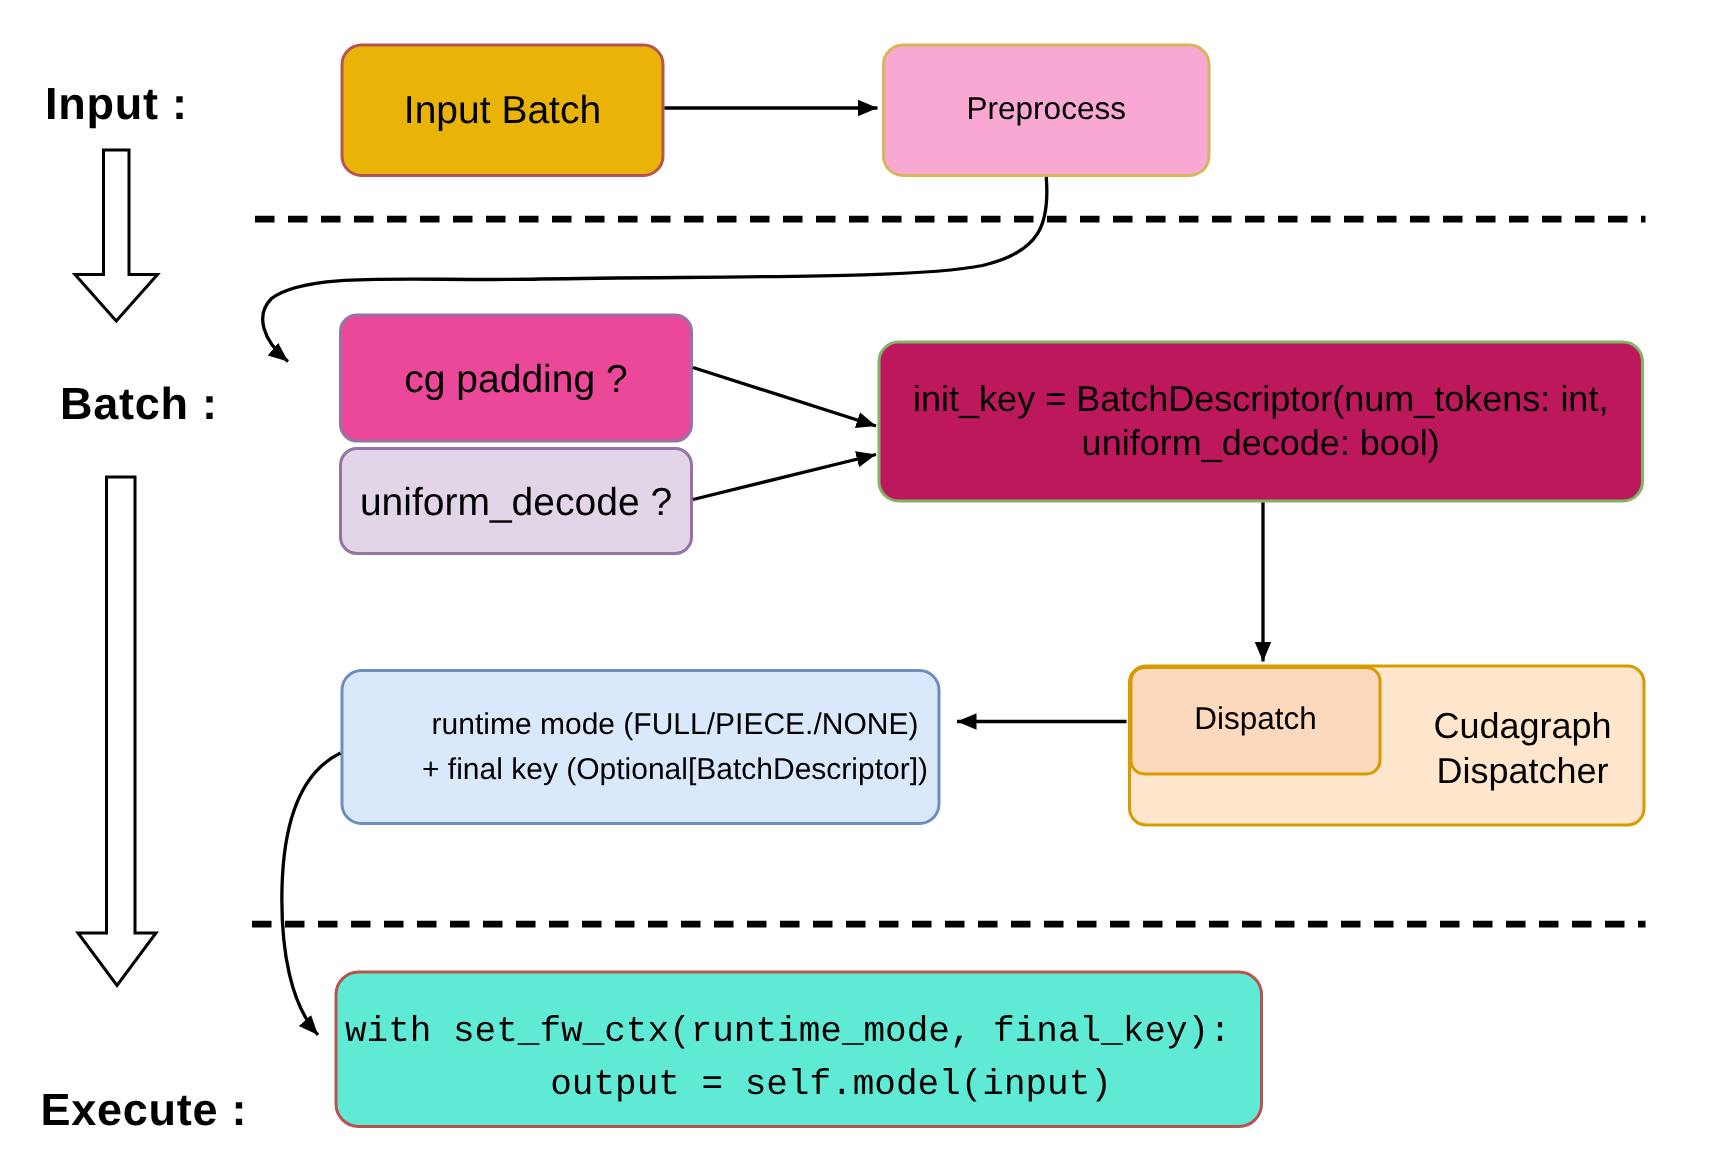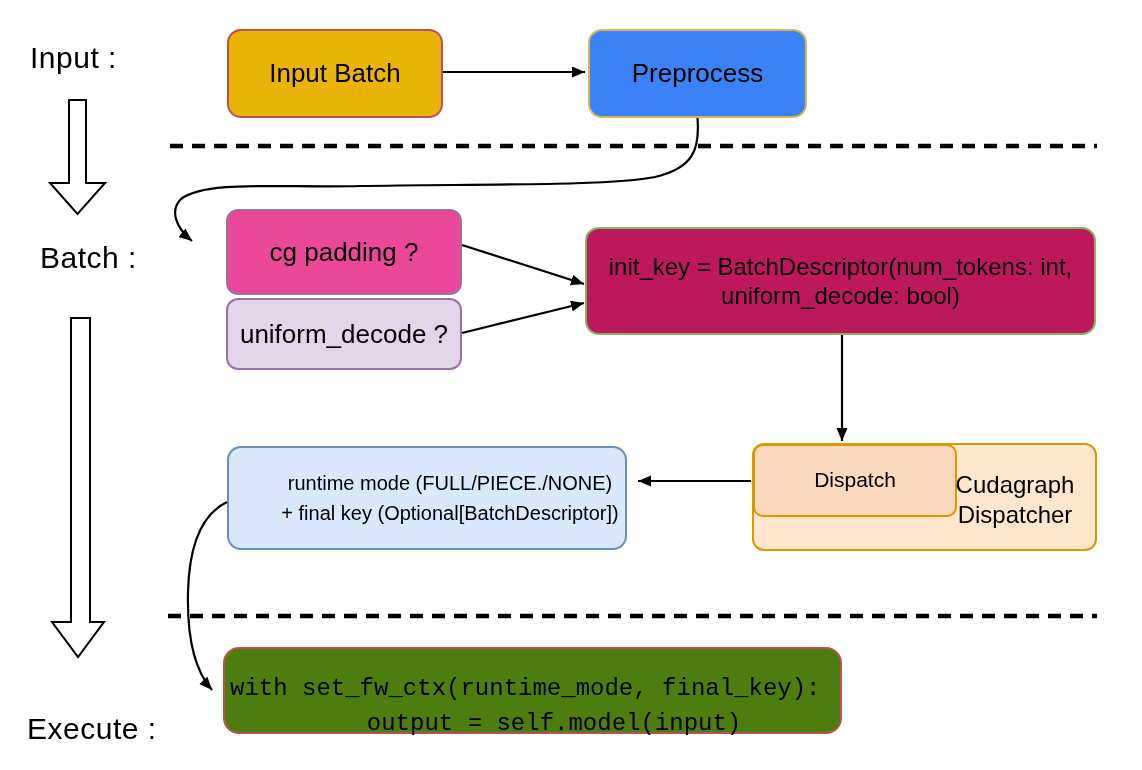--- a/index.html
+++ b/index.html
@@ -6,53 +6,54 @@
   #canvas{
     position:relative;
     width:1142px;height:770px;
     background:#ffffff;
     font-family:"Liberation Sans",sans-serif;
     color:#000;
     overflow:hidden;
   }
   .stage-label{
     position:absolute;
-    font-weight:normal;
+    font-weight:bold;
     font-size:30px;
     letter-spacing:.5px;
     white-space:nowrap;
     z-index:2;
+    margin-top:12px;
   }
   .node{
     position:absolute;
     box-sizing:border-box;
     border:2px solid #000;
     border-radius:12px;
     display:flex;
     align-items:center;
     justify-content:center;
     text-align:center;
     z-index:1;
     line-height:1.25;
   }
   .node .lines span{display:block;}
   
   #input-batch{left:227px;top:29px;width:216px;height:89px;background:#eab308;border-color:#b85450;border-radius:14px;font-size:26px;}
-  #preprocess{left:588px;top:29px;width:219px;height:89px;background:#3b82f6;border-color:#d6b656;border-radius:14px;font-size:26px;}
+  #preprocess{left:588px;top:29px;width:219px;height:89px;background:#f9a8d4;border-color:#d6b656;border-radius:14px;font-size:21px;}
   #cg-padding{left:226px;top:209px;width:236px;height:86px;background:#ec4899;border-color:#9673a6;font-size:26px;}
   #uniform-decode{left:226px;top:298px;width:236px;height:72px;background:#e1d5e7;border-color:#9673a6;font-size:26px;}
   #init-key{left:585px;top:227px;width:511px;height:108px;background:#be185d;border-color:#82b366;border-radius:14px;font-size:24px;line-height:29px;}
   #cud-dispatcher{left:752px;top:443px;width:345px;height:108px;background:#ffe6cc;border-color:#d79b00;}
-  #dispatch{left:753px;top:444px;width:204px;height:73px;background:#fcd8bd;border-color:#d79b00;border-radius:10px;font-size:21px;z-index:3;}
+  #dispatch{left:753px;top:444px;width:168px;height:73px;background:#fcd8bd;border-color:#d79b00;border-radius:10px;font-size:21px;z-index:3;}
   #cud-label{
     position:absolute;left:933px;top:470px;width:164px;
     text-align:center;font-size:24px;line-height:30px;z-index:3;
   }
   #runtime-mode{left:227px;top:446px;width:400px;height:104px;background:#dae8fc;border-color:#6c8ebf;border-radius:14px;font-size:20px;line-height:30px;padding-left:46px;}
-  #exec-code{left:223px;top:647px;width:619px;height:87px;background:#4d7c0f;border-color:#b85450;border-radius:16px;}
+  #exec-code{left:223px;top:647px;width:619px;height:105px;background:#5eead4;border-color:#b85450;border-radius:16px;}
   #exec-code pre{
     position:absolute;left:5px;top:22px;margin:0;
     font-family:"Liberation Mono",monospace;
     font-size:24px;line-height:35px;color:#000;
     white-space:pre;
   }
   #lbl-input{left:30px;top:41px;}
   #lbl-plan{left:40px;top:241px;}
   #lbl-execute{left:27px;top:712px;}
   #connector-layer{

